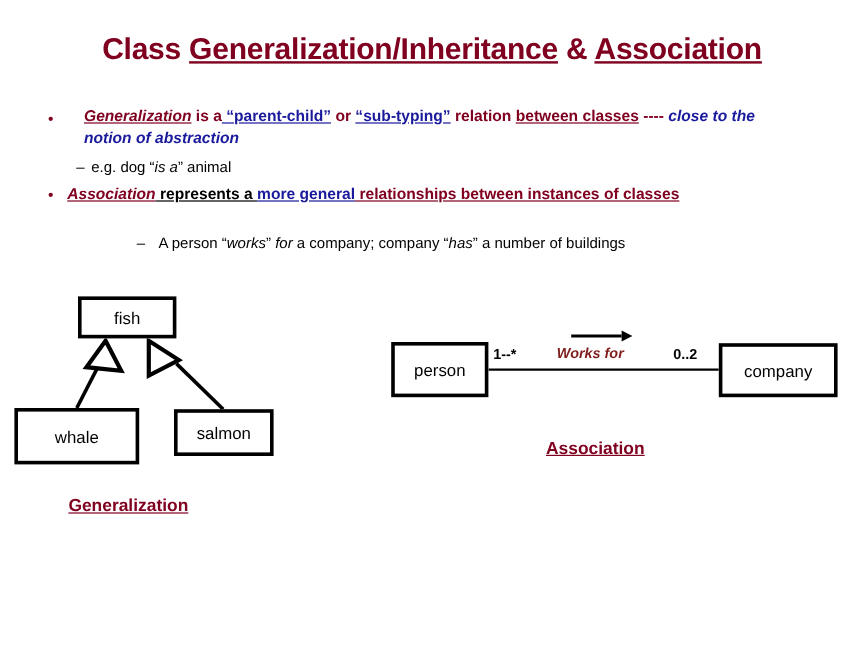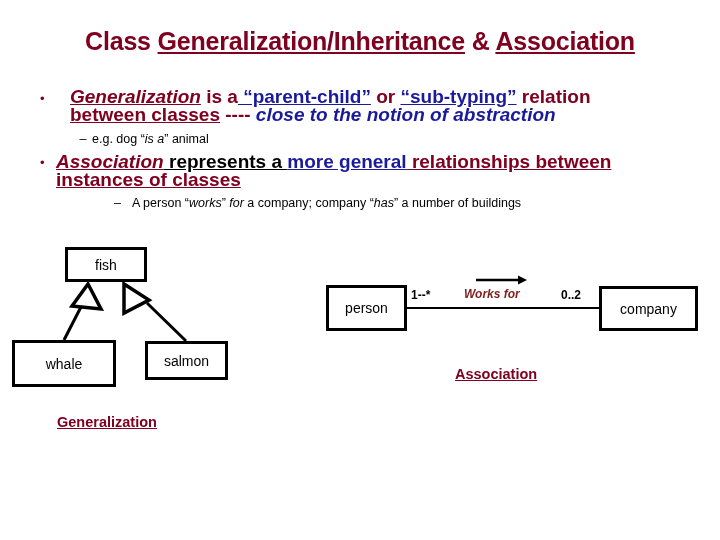--- a/index.html
+++ b/index.html
@@ -40,36 +40,36 @@
     position: absolute;
     font-size: 13px;
     color: #800020;
     line-height: 1;
   }
   .b1 { left: 40px; top: 92px; }
   .b2 { left: 40px; top: 156px; }
 
   .btext {
     position: absolute;
-    font-size: 19px;
+    font-size: 13px;
     font-weight: bold;
     line-height: 18px;
     color: #800020;
   }
   .btext1 { left: 70px; top: 88px; width: 600px; }
   .btext2 { left: 56px; top: 153px; width: 628px; }
 
   .dash-row {
     position: absolute;
     font-size: 12.5px;
     color: #000000;
     line-height: 16px;
     white-space: nowrap;
   }
-  .d1 { left: 74px; top: 131px; text-align: center; }
+  .d1 { left: 58px; top: 131px; text-align: center; }
   .d2 { left: 74px; top: 195px; margin-left: 40px; }
   .dash-mark { display: inline-block; width: 18px; }
 
   .maroon { color: #800020; }
   .blue   { color: #1a1a9c; }
   .black  { color: #000000; }
   .it     { font-style: italic; }
   .u      { text-decoration: underline; }
 
   

